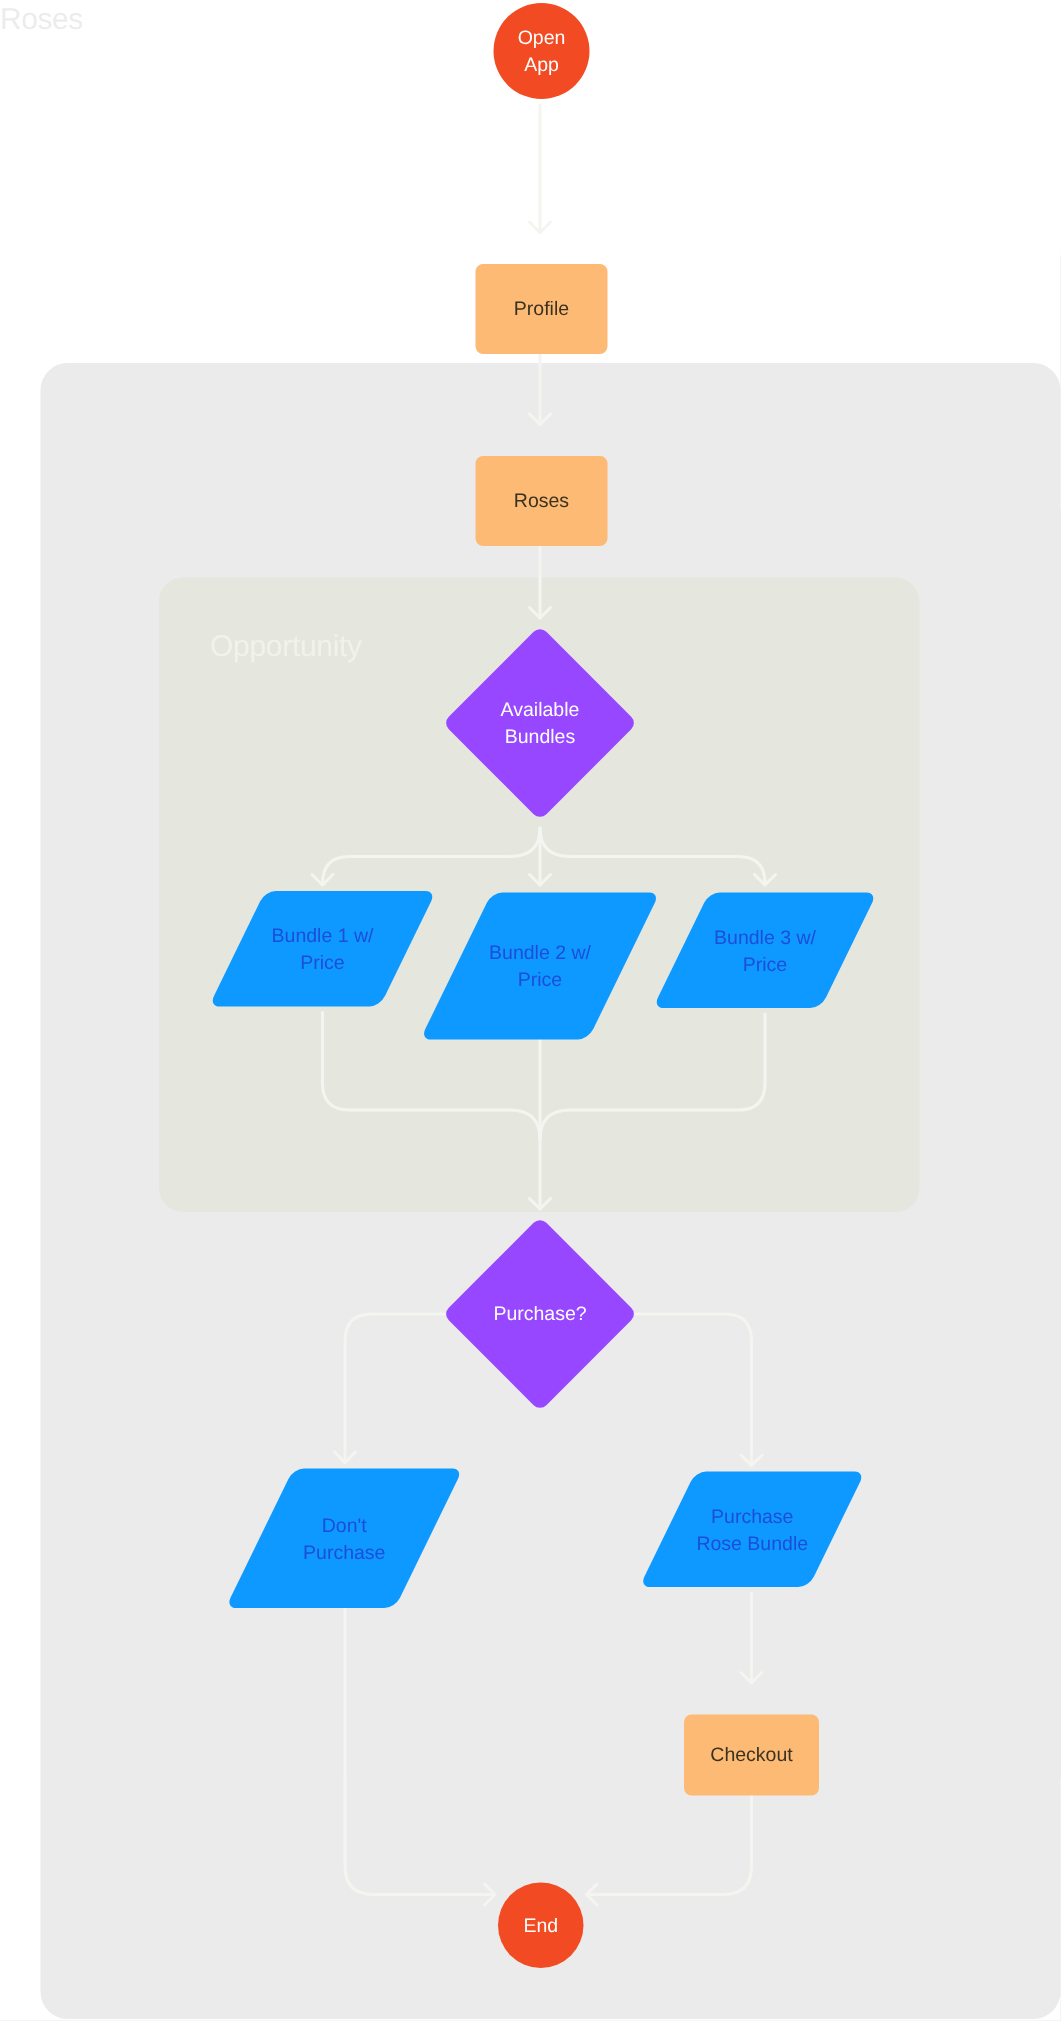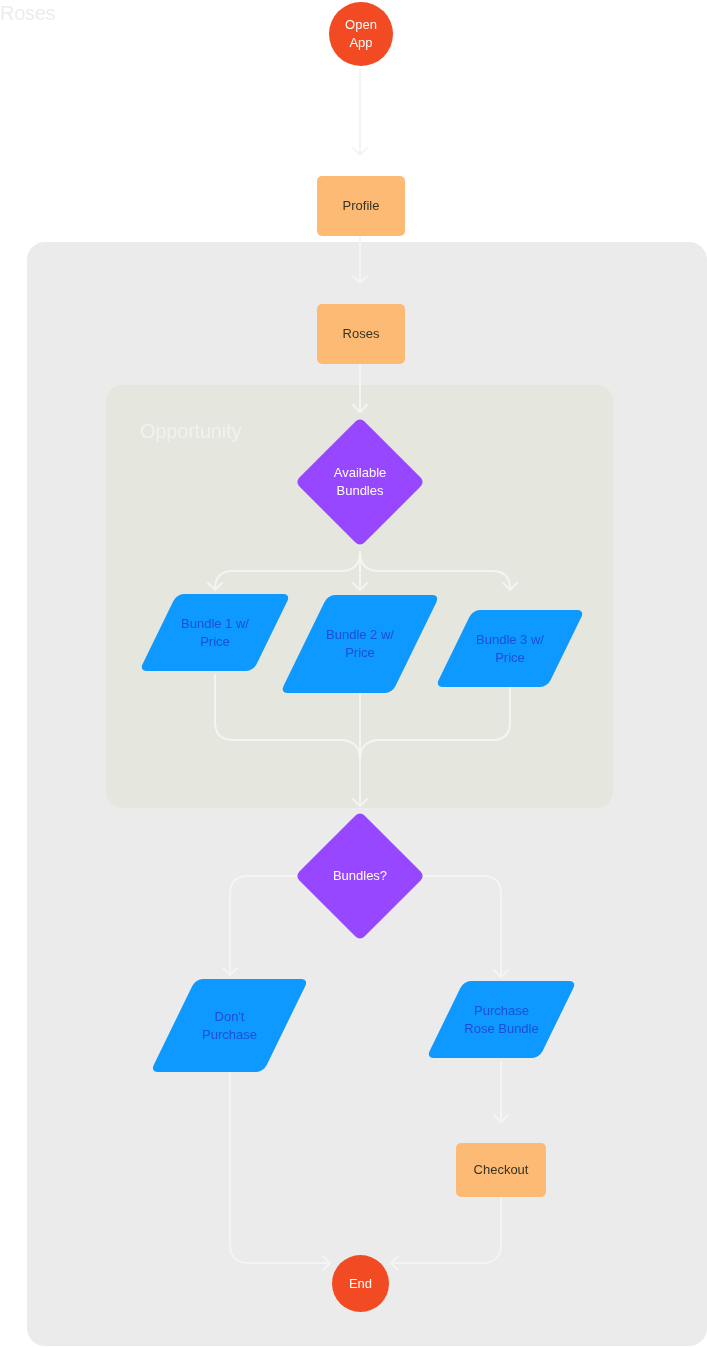--- a/index.html
+++ b/index.html
@@ -116,29 +116,29 @@
   <span class="label">Bundle 1 w/
 Price</span>
 </div>
 
 <div class="node io" style="left:304px; top:595px; width:112px; height:98px;">
   <div class="shape"></div>
   <span class="label">Bundle 2 w/
 Price</span>
 </div>
 
-<div class="node io" style="left:454px; top:595px; width:112px; height:77px;margin-top:15px;">
+<div class="node io" style="left:454px; top:595px; width:112px; height:77px;">
   <div class="shape"></div>
   <span class="label">Bundle 3 w/
 Price</span>
 </div>
 
 <div class="node decision" style="left:294px; top:810px; width:132px; height:132px;">
   <div class="shape"></div>
-  <span class="label">Bundles?</span>
+  <span class="label">Purchase?</span>
 </div>
 
 <div class="node io" style="left:173px; top:979px; width:113px; height:93px;">
   <div class="shape"></div>
   <span class="label">Don't
 Purchase</span>
 </div>
 
 <div class="node io" style="left:445px; top:981px; width:113px; height:77px;">
   <div class="shape"></div>

